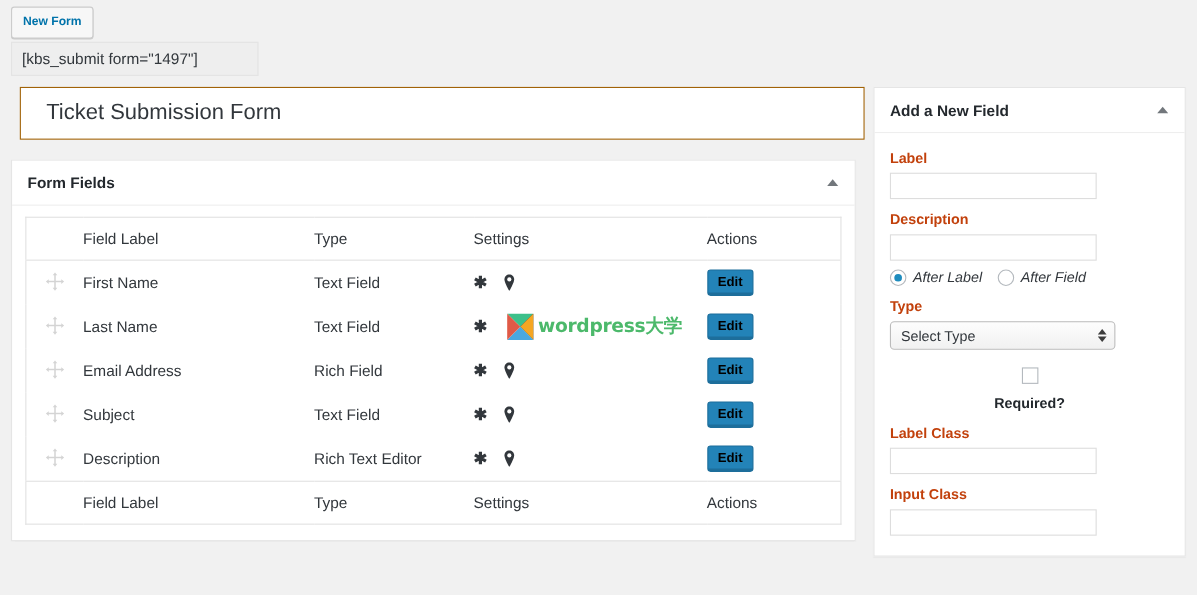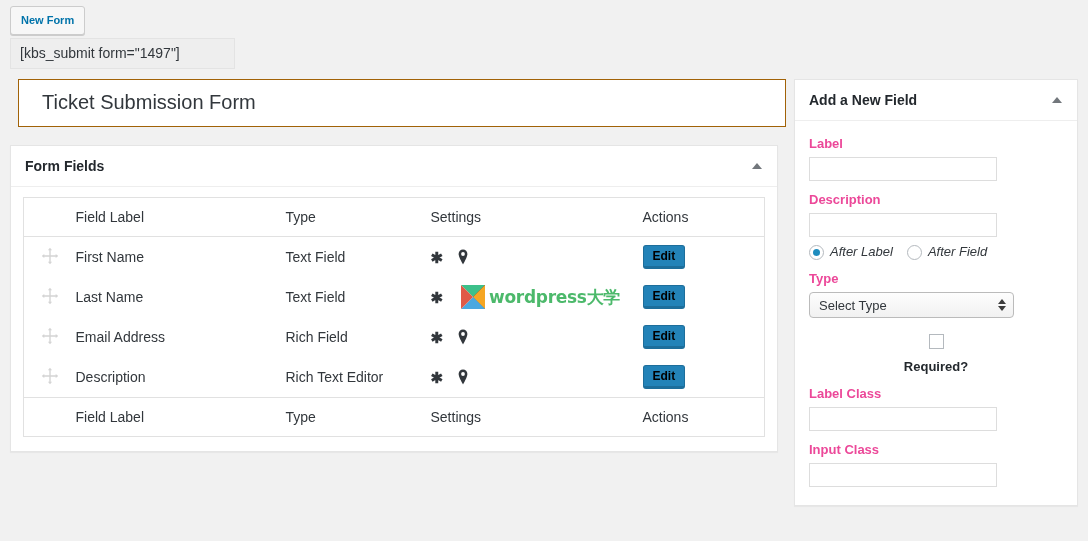--- a/index.html
+++ b/index.html
@@ -214,21 +214,21 @@
     align-items: center;
     justify-content: space-between;
     padding: 11px 12px 11px 14px;
     border-bottom: 1px solid #eee;
   }
   .side-body { padding: 10px 14px 18px 14px; }
   .side-label {
     display: block;
     font-size: 13px;
     font-weight: bold;
-    color: #ec4899;
+    color: #c2410c;
     margin: 10px 0 5px 0;
     line-height: 17px;
   }
   .side-label.first { margin-top: 4px; }
   .side-input {
     display: block;
     width: 188px;
     height: 24px;
     border: 1px solid #ddd;
     background: #fff;
@@ -443,20 +443,45 @@
                       <circle cx="6" cy="5" r="1.9" fill="#ffffff"></circle>
                     </svg>
                   </span>
                 </span>
               </td>
               <td class="c-act">
                 <span class="btn-edit">Edit</span>
               </td>
             </tr>
 
+            <tr>
+              <td class="c-handle">
+                <span class="drag-handle">
+                  <svg width="18" height="18" viewBox="0 0 18 18" aria-hidden="true">
+                    <path fill="#cdcdcd" d="M9 0.7 11.1 3.3 9.7 3.3 9.7 8.3 14.7 8.3 14.7 6.9 17.3 9 14.7 11.1 14.7 9.7 9.7 9.7 9.7 14.7 11.1 14.7 9 17.3 6.9 14.7 8.3 14.7 8.3 9.7 3.3 9.7 3.3 11.1 0.7 9 3.3 6.9 3.3 8.3 8.3 8.3 8.3 3.3 6.9 3.3z"></path>
+                  </svg>
+                </span>
+              </td>
+              <td class="c-label">Subject</td>
+              <td class="c-type">Text Field</td>
+              <td class="c-set">
+                <span class="settings-cell">
+                  <span class="icon-asterisk">✱</span>
+                  <span class="icon-pin">
+                    <svg width="12" height="16" viewBox="0 0 12 16" aria-hidden="true">
+                      <path fill="#32373c" d="M6 0.6C3.5 0.6 1.6 2.5 1.6 5c0 3.1 4.4 10.4 4.4 10.4S10.4 8.1 10.4 5C10.4 2.5 8.5 0.6 6 0.6z"></path>
+                      <circle cx="6" cy="5" r="1.9" fill="#ffffff"></circle>
+                    </svg>
+                  </span>
+                </span>
+              </td>
+              <td class="c-act">
+                <span class="btn-edit">Edit</span>
+              </td>
+            </tr>
 
             <tr>
               <td class="c-handle">
                 <span class="drag-handle">
                   <svg width="18" height="18" viewBox="0 0 18 18" aria-hidden="true">
                     <path fill="#cdcdcd" d="M9 0.7 11.1 3.3 9.7 3.3 9.7 8.3 14.7 8.3 14.7 6.9 17.3 9 14.7 11.1 14.7 9.7 9.7 9.7 9.7 14.7 11.1 14.7 9 17.3 6.9 14.7 8.3 14.7 8.3 9.7 3.3 9.7 3.3 11.1 0.7 9 3.3 6.9 3.3 8.3 8.3 8.3 8.3 3.3 6.9 3.3z"></path>
                   </svg>
                 </span>
               </td>
               <td class="c-label">Description</td>

